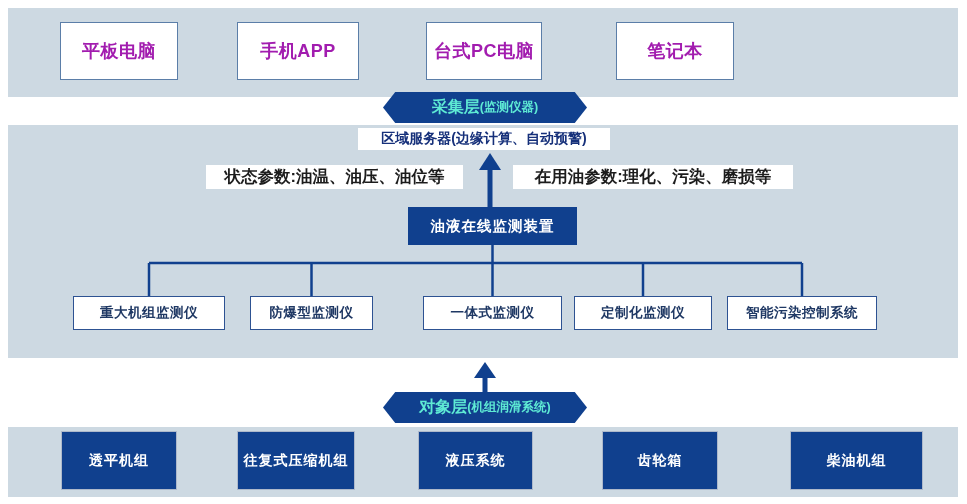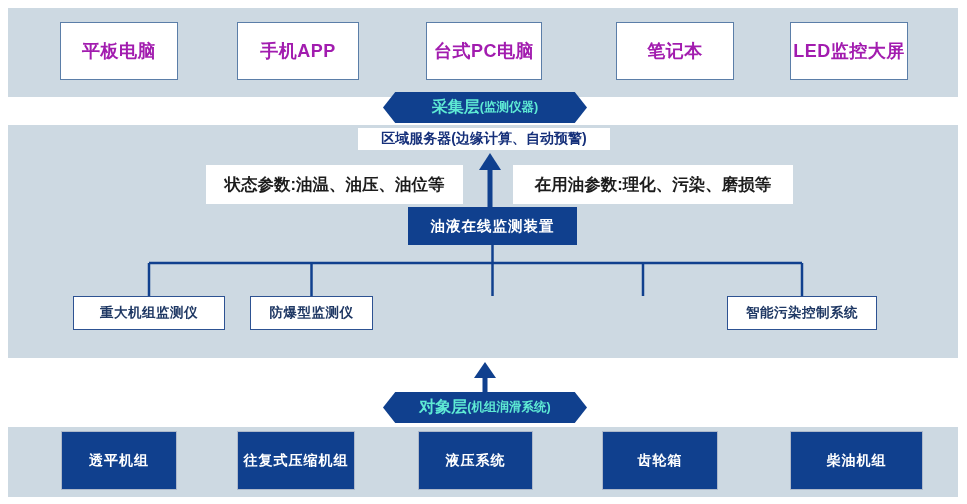--- a/index.html
+++ b/index.html
@@ -21,21 +21,21 @@
            clip-path:polygon(0% 50%,6% 0%,94% 0%,100% 50%,94% 100%,6% 100%);
            display:flex;align-items:center;justify-content:center;position:absolute;}
   .hexagon .big{font-size:16px;font-weight:700;}
   .hexagon .small{font-size:12.5px;font-weight:700;}
 
   
   .server-box{left:358px;top:128px;width:252px;height:22px;background:#ffffff;
               color:#16307a;font-size:14px;font-weight:700;}
 
   
-  .param-box{top:165px;height:39px;background:#ffffff;color:#1c1c1c;
+  .param-box{top:165px;height:24px;background:#ffffff;color:#1c1c1c;
              font-size:16.5px;font-weight:700;}
 
   
   .device-box{left:408px;top:207px;width:169px;height:38px;background:#10408e;
               color:#ffffff;font-size:14.5px;font-weight:700;letter-spacing:1px;}
 
   
   .mon-box{top:296px;height:34px;background:#ffffff;border:1.5px solid #2d5292;
            color:#1f3864;font-size:13.5px;font-weight:700;letter-spacing:.5px;}
 
@@ -51,21 +51,20 @@
 <div class="stage">
 
   <div class="band top"></div>
   <div class="band middle"></div>
   <div class="band bottom"></div>
 
   <div class="abs dev-box" style="left:60px;width:118px;">平板电脑</div>
   <div class="abs dev-box" style="left:237px;width:122px;">手机APP</div>
   <div class="abs dev-box" style="left:426px;width:116px;">台式PC电脑</div>
   <div class="abs dev-box" style="left:616px;width:118px;">笔记本</div>
-  <div class="abs dev-box" style="left:790px;width:118px;">LED监控大屏</div>
 
   <div class="hexagon" style="left:383px;top:92px;">
     <span class="big">采集层</span>
       <span class="small">(监测仪器)</span>
   </div>
 
   <div class="abs server-box">区域服务器(边缘计算、自动预警)</div>
 
   <svg style="left:478px;top:153px;" width="24" height="55" viewBox="0 0 24 55">
     <polygon points="12,0 1,17 23,17" fill="#10408e"></polygon>
@@ -83,20 +82,22 @@
       <line x1="9" y1="18" x2="662" y2="18"></line>
       <line x1="9" y1="18" x2="9" y2="51"></line>
       <line x1="171.5" y1="18" x2="171.5" y2="51"></line>
       <line x1="503" y1="18" x2="503" y2="51"></line>
       <line x1="662" y1="18" x2="662" y2="51"></line>
     </g>
   </svg>
 
   <div class="abs mon-box" style="left:73px;width:152px;">重大机组监测仪</div>
   <div class="abs mon-box" style="left:250px;width:123px;">防爆型监测仪</div>
+  <div class="abs mon-box" style="left:423px;width:139px;">一体式监测仪</div>
+  <div class="abs mon-box" style="left:574px;width:138px;">定制化监测仪</div>
   <div class="abs mon-box" style="left:727px;width:150px;">智能污染控制系统</div>
 
   <svg style="left:473px;top:362px;" width="24" height="30" viewBox="0 0 24 30">
     <polygon points="12,0 1,16 23,16" fill="#10408e"></polygon>
     <rect x="9.5" y="13" width="5" height="17" fill="#10408e"></rect>
   </svg>
 
   <div class="hexagon" style="left:383px;top:392px;">
     <span class="big">对象层</span>
       <span class="small"> (机组润滑系统)</span>

